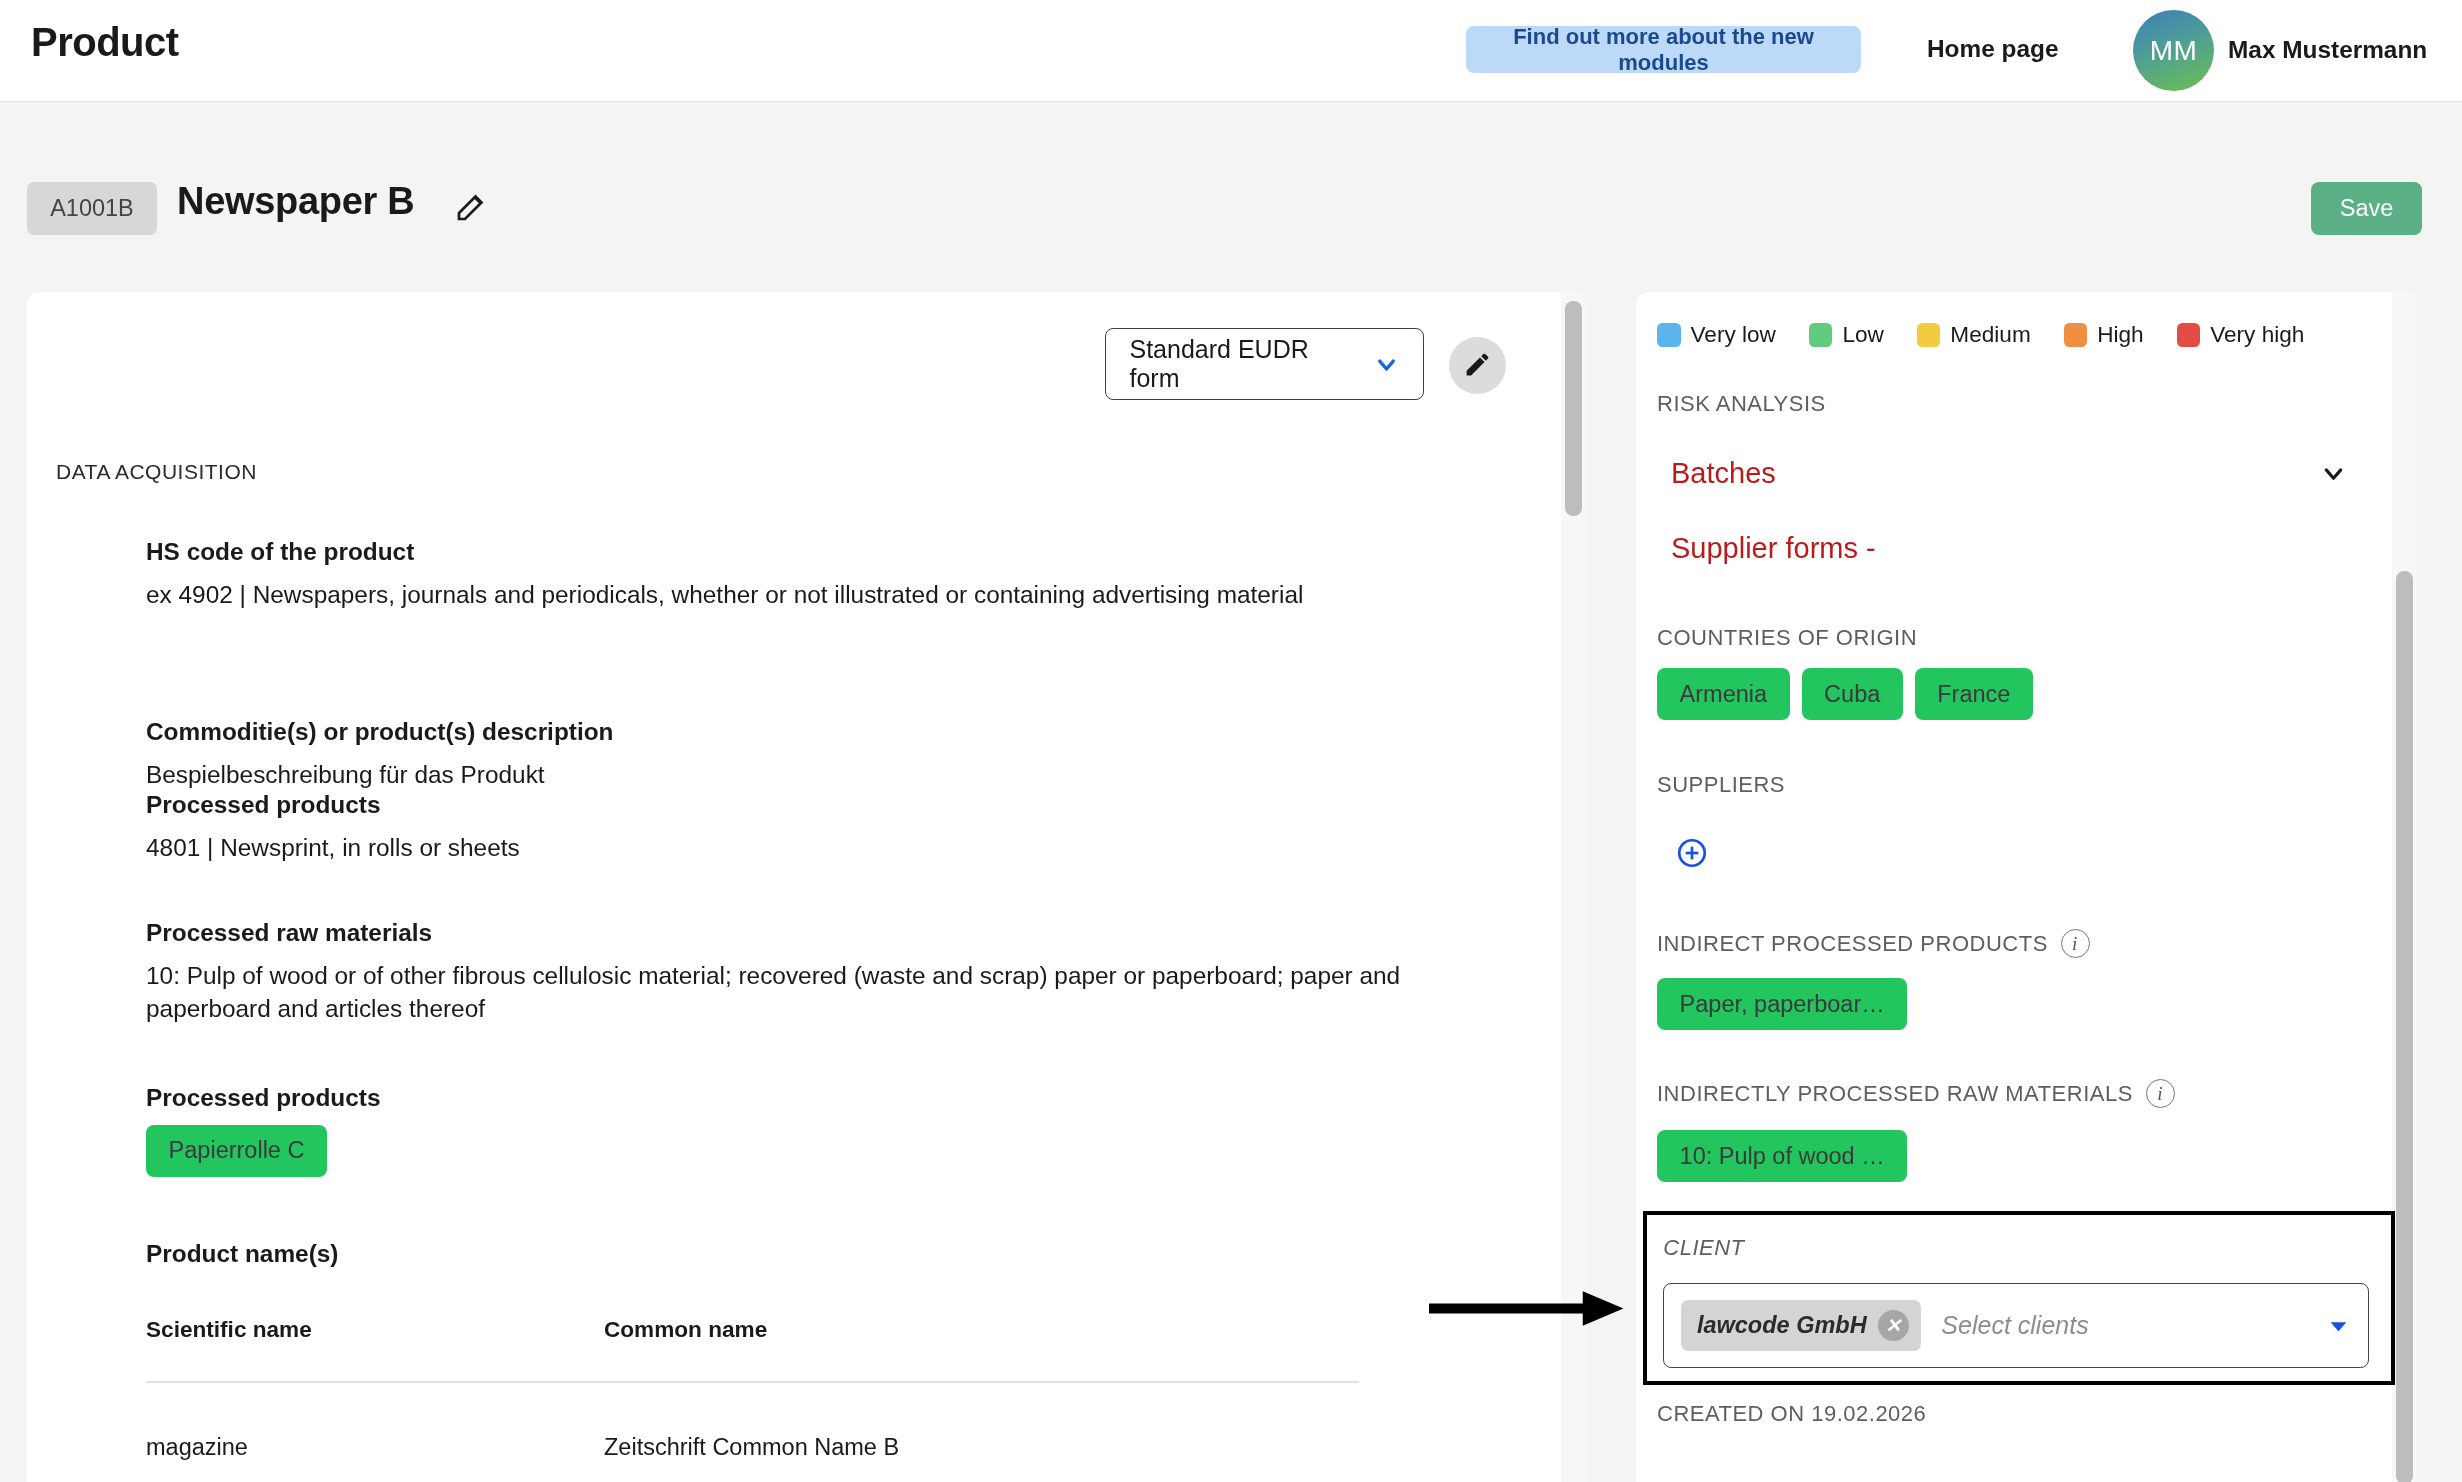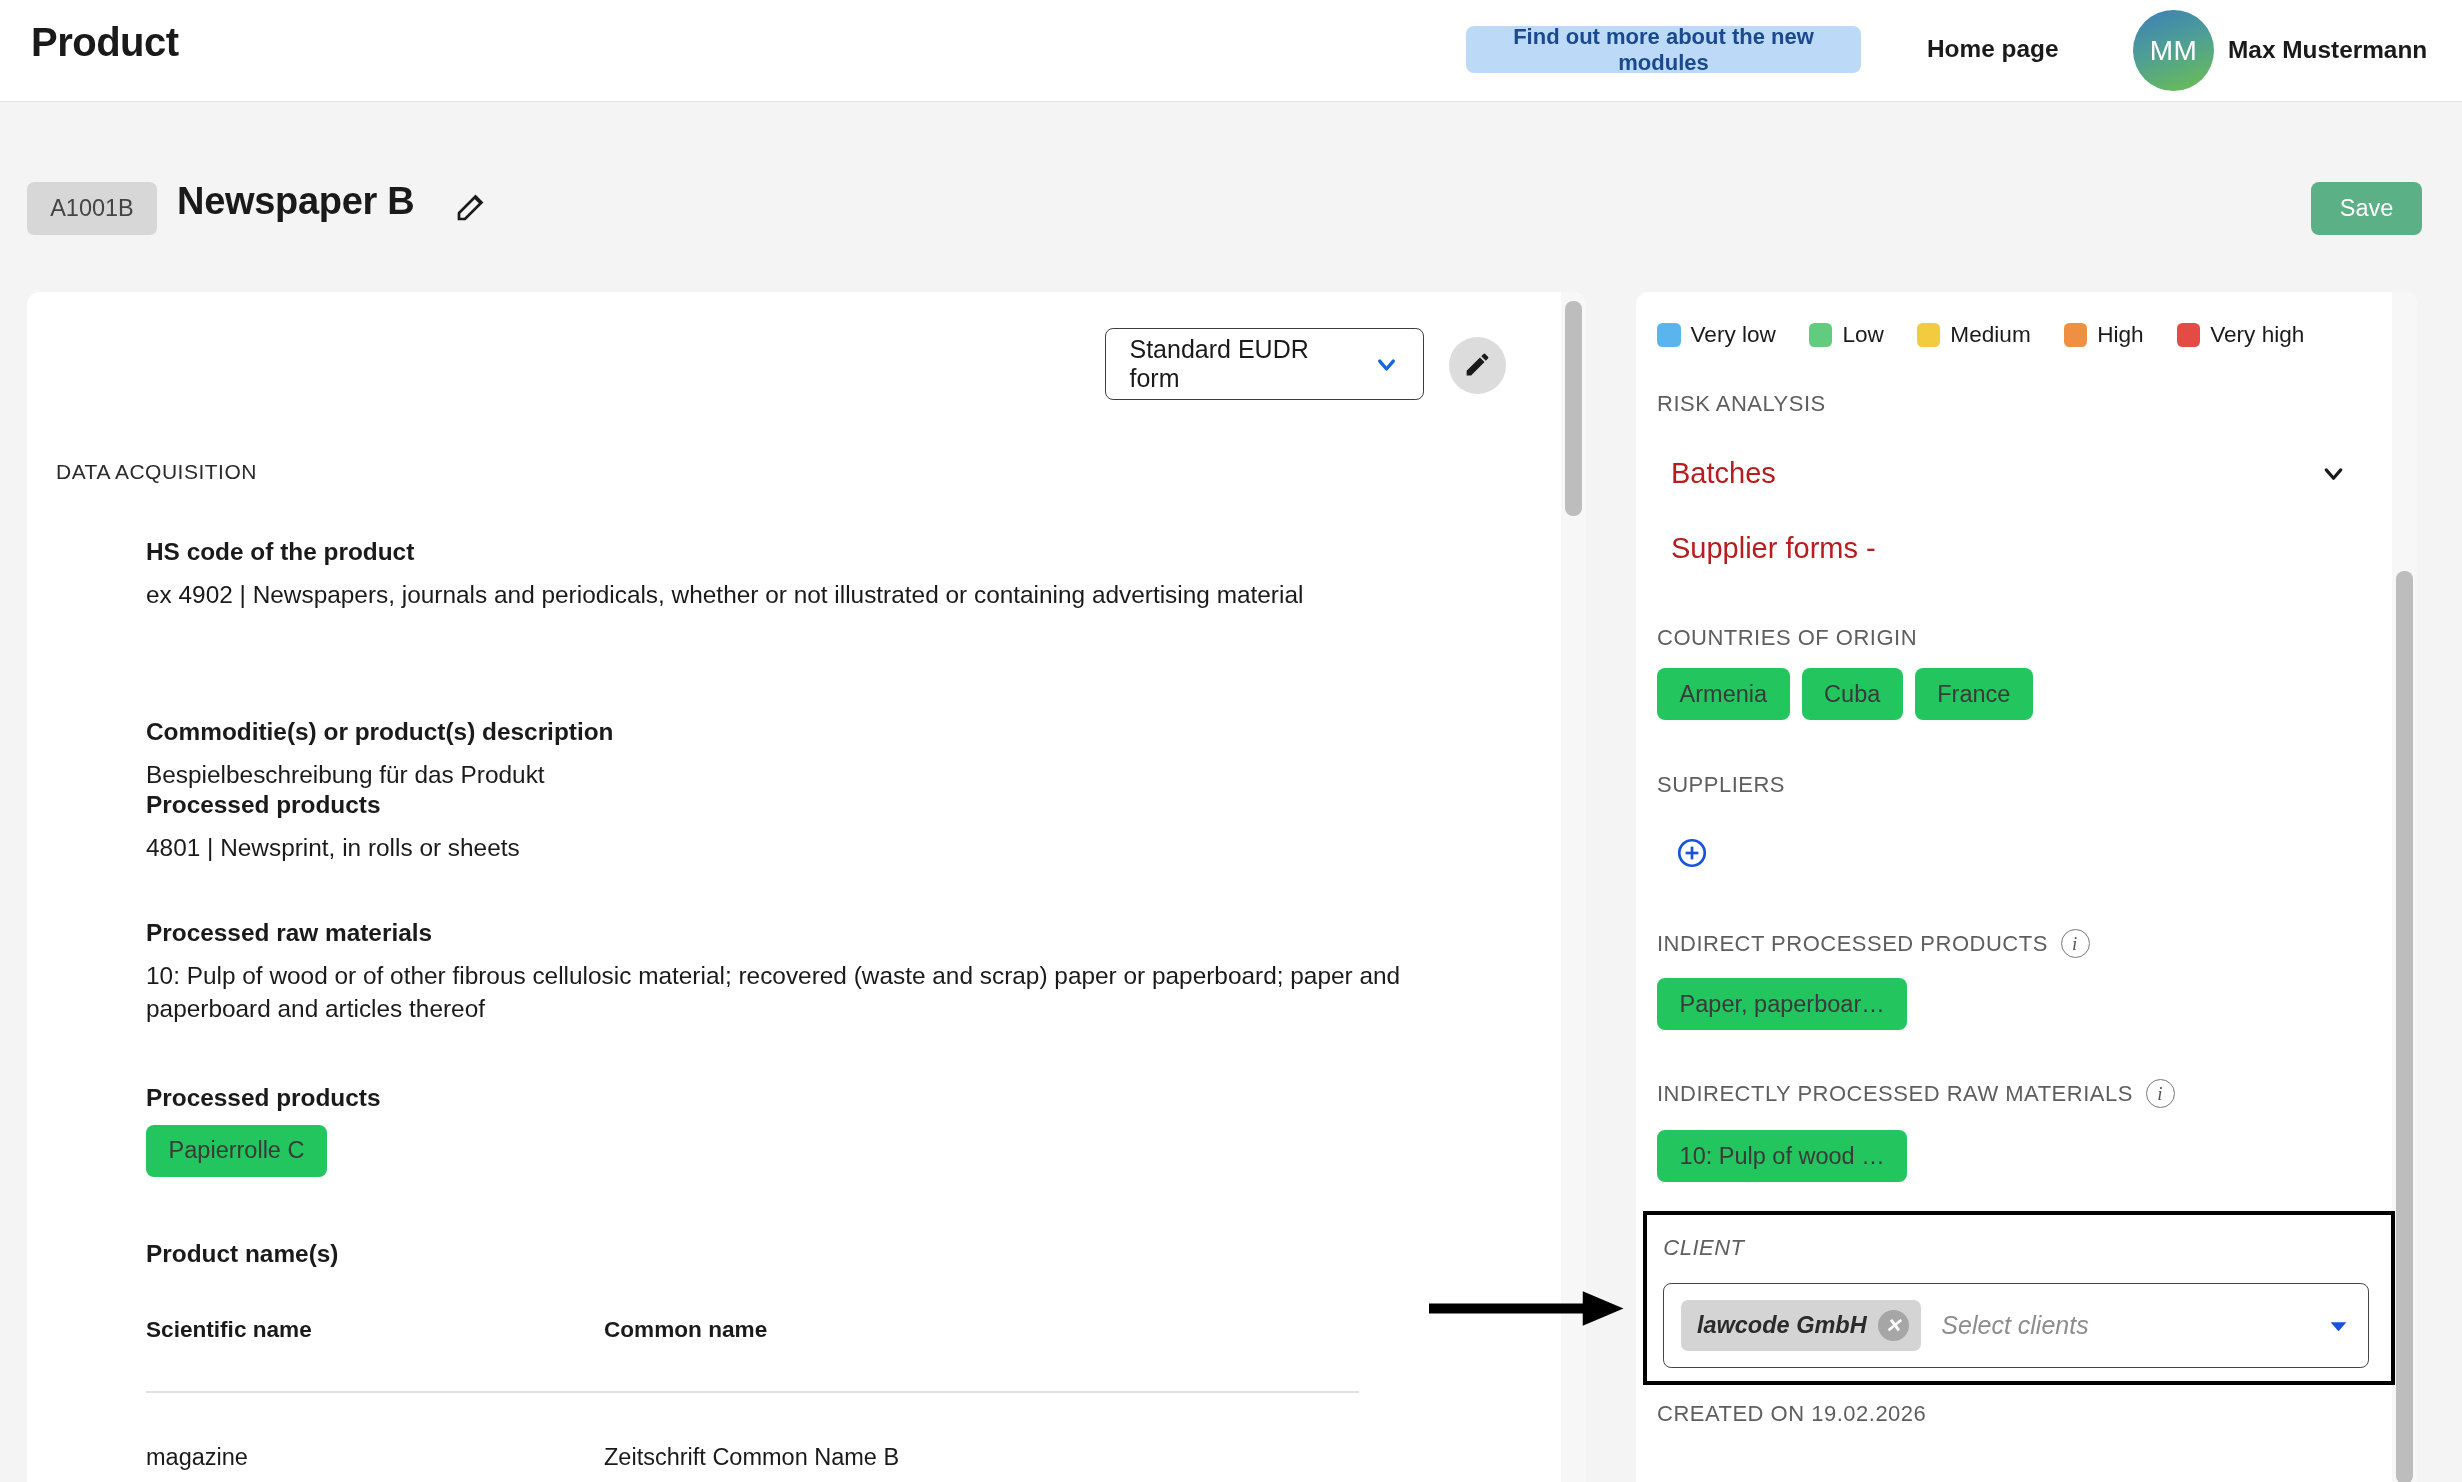--- a/index.html
+++ b/index.html
@@ -164,21 +164,21 @@
     display: inline-flex;
     align-items: center;
     background: #22c55e;
     border-radius: 8.1px;
     padding: 12.7px 22.6px;
     font-size: 23.5px;
     color: #3a3a3a;
   }
 
   .names-table { position: absolute; left: 146px; top: 1249px; width: 1286px; }
-  .names-head { display: flex; padding-bottom: 48px; }
+  .names-head { display: flex; padding-bottom: 38px; }
   .names-head div { font-size: 22.6px; font-weight: 700; }
   .col-sci { width: 458px; }
   .names-divider { height: 1.8px; background: #e0e0e0; width: 1213px; }
   .names-row { display: flex; padding-top: 51px; }
   .names-row div { font-size: 23.5px; font-weight: 400; }
 
   .form-select {
     position: absolute;
     left: 1105px; top: 328px;
     width: 319px; height: 72px;

